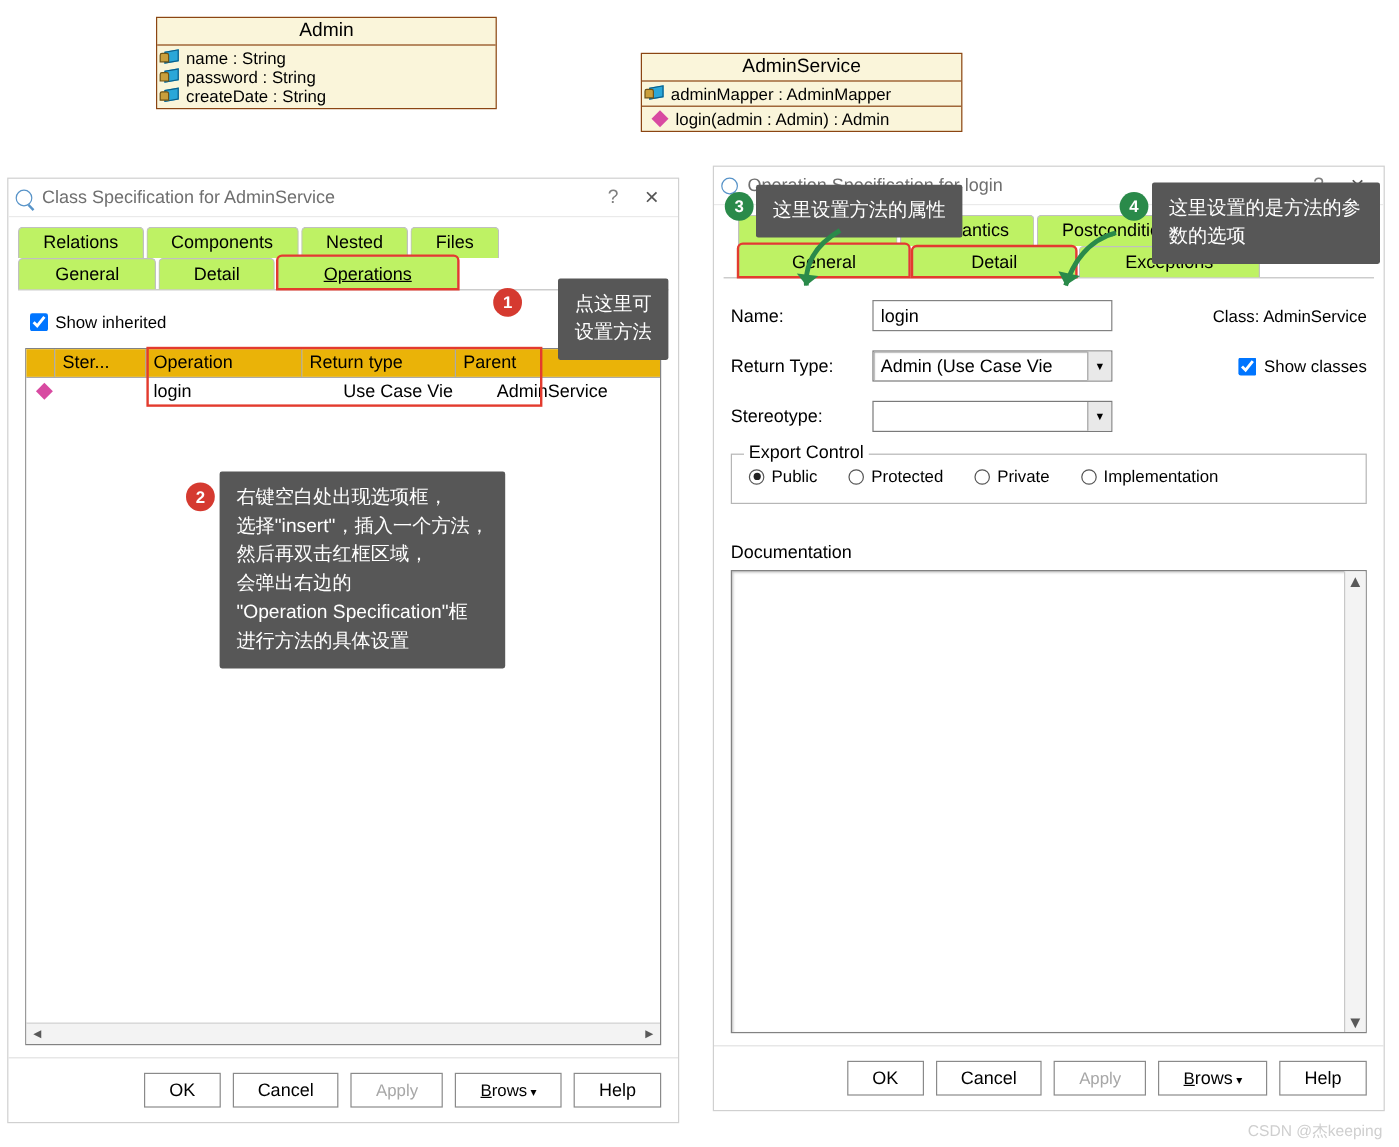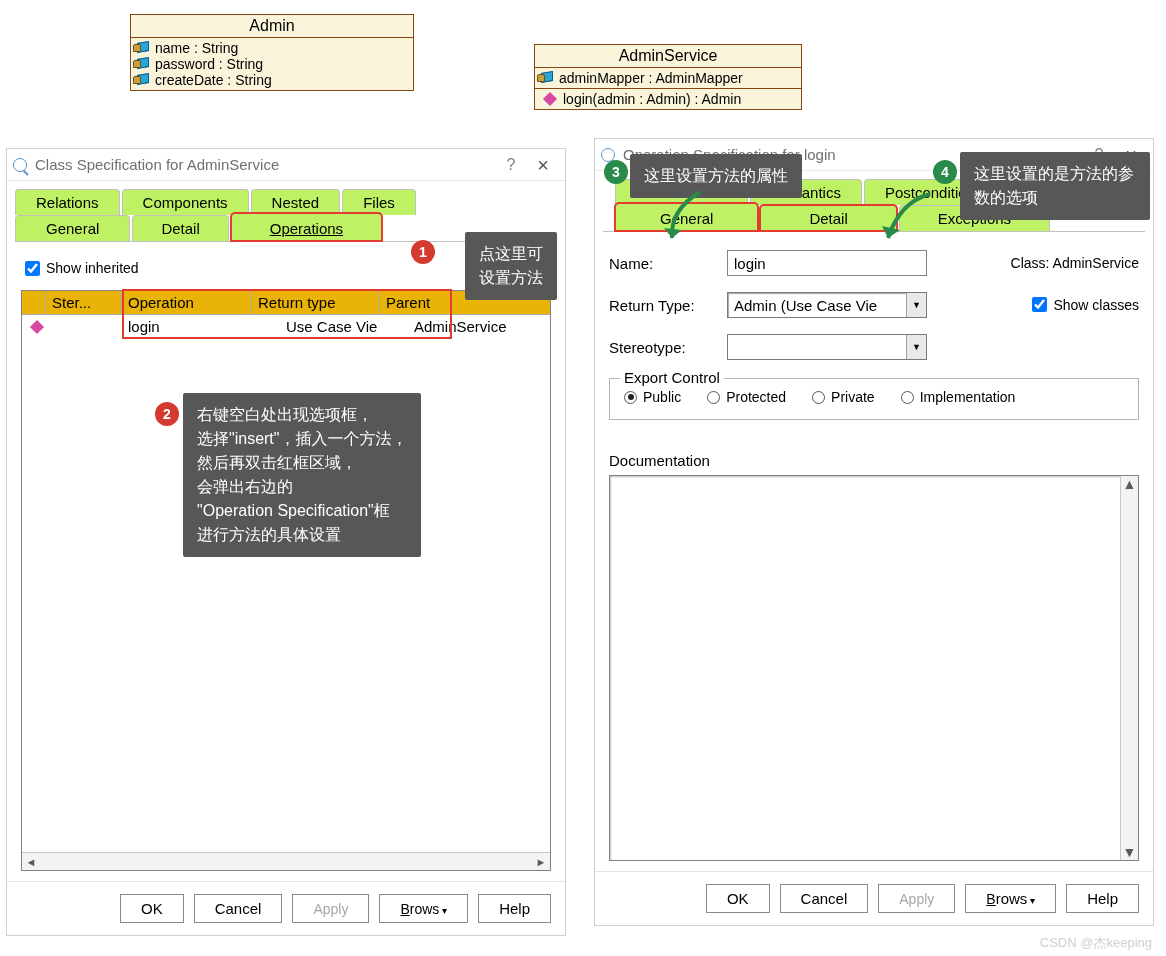--- a/index.html
+++ b/index.html
@@ -219,21 +219,21 @@
       <input class="text-in" style="width: 200px;" value="login">
       <span style="margin-left:auto;">Class: AdminService</span>
     </div>
 
     <div class="form-row">
       <label>Return Type:</label>
       <div class="combo combo-shadow" style="width:200px;">
         <span>Admin   (Use Case Vie</span>
         <div class="drop">▼</div>
       </div>
-      <div style="margin-left:auto; display:flex; align-items:flex-start; gap:6px;">
+      <div style="margin-left:auto; display:flex; align-items:center; gap:6px;">
         <input type="checkbox" checked="" style="">
         <span>Show classes</span>
       </div>
     </div>
 
     <div class="form-row">
       <label>Stereotype:</label>
       <div class="combo" style="width:200px;">
         <span></span>
         <div class="drop">▼</div>

